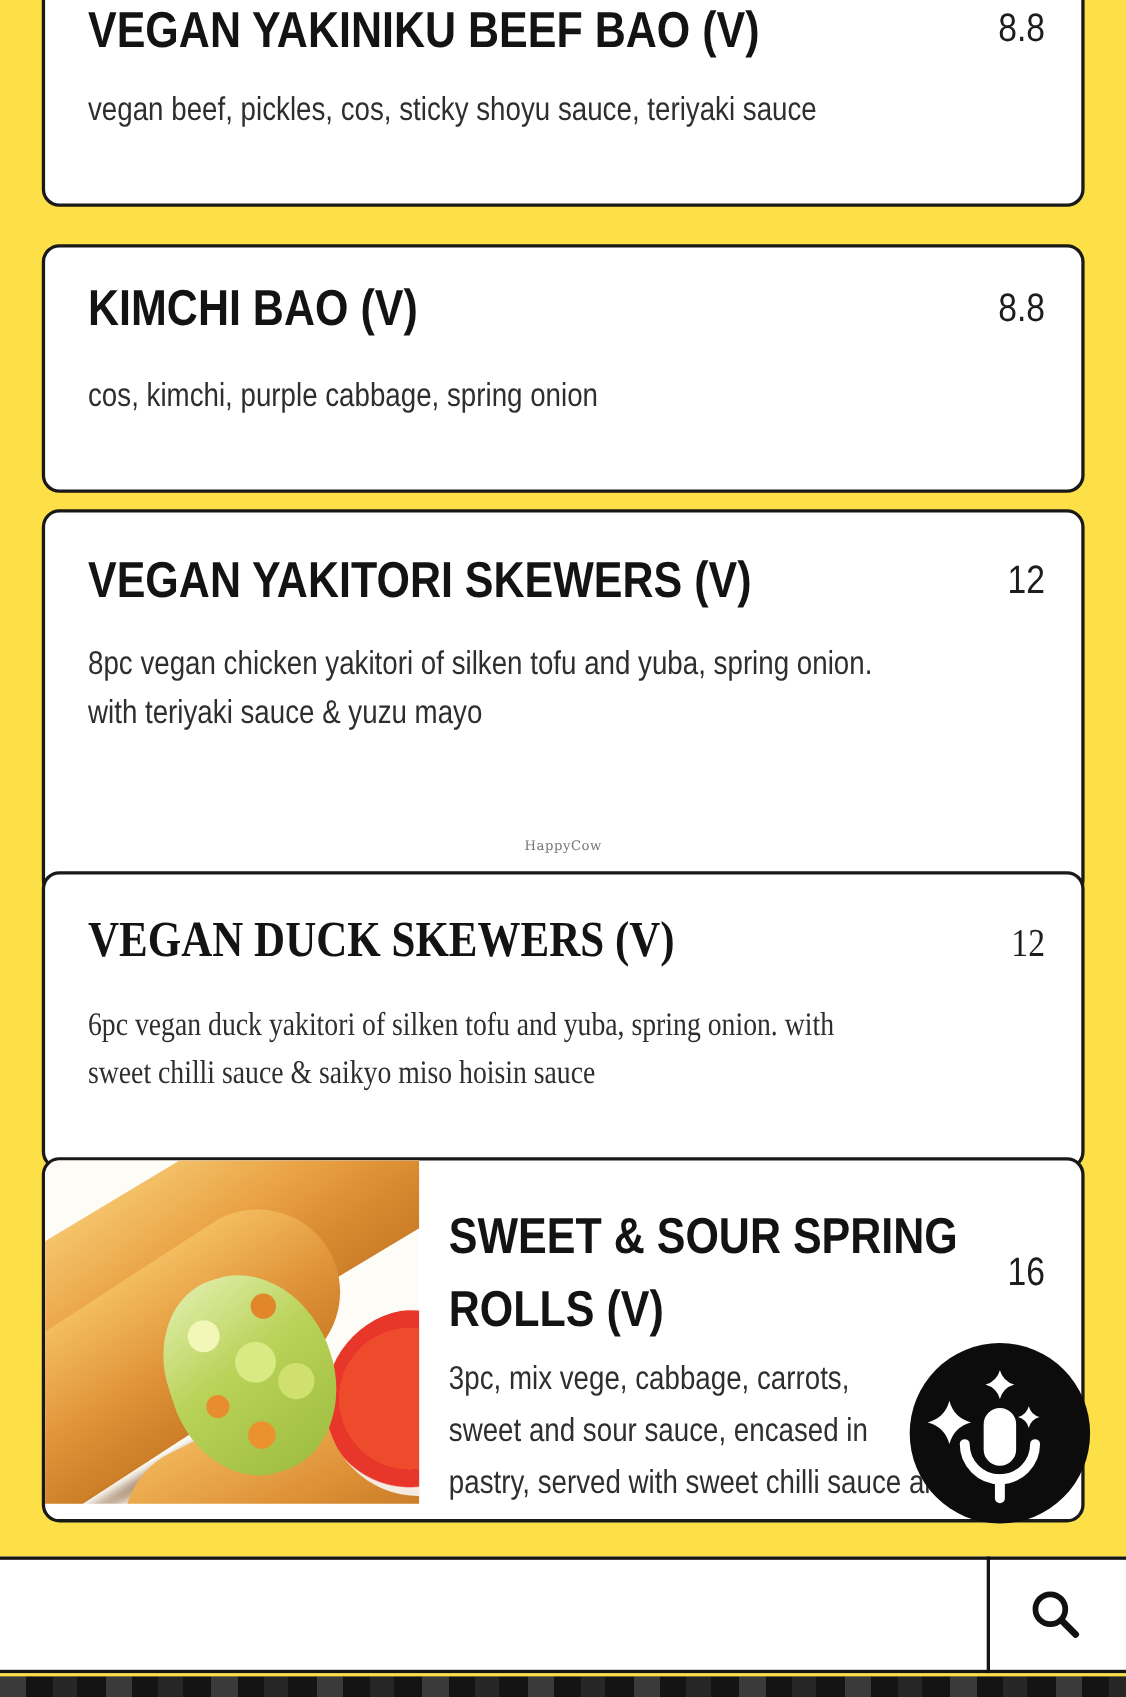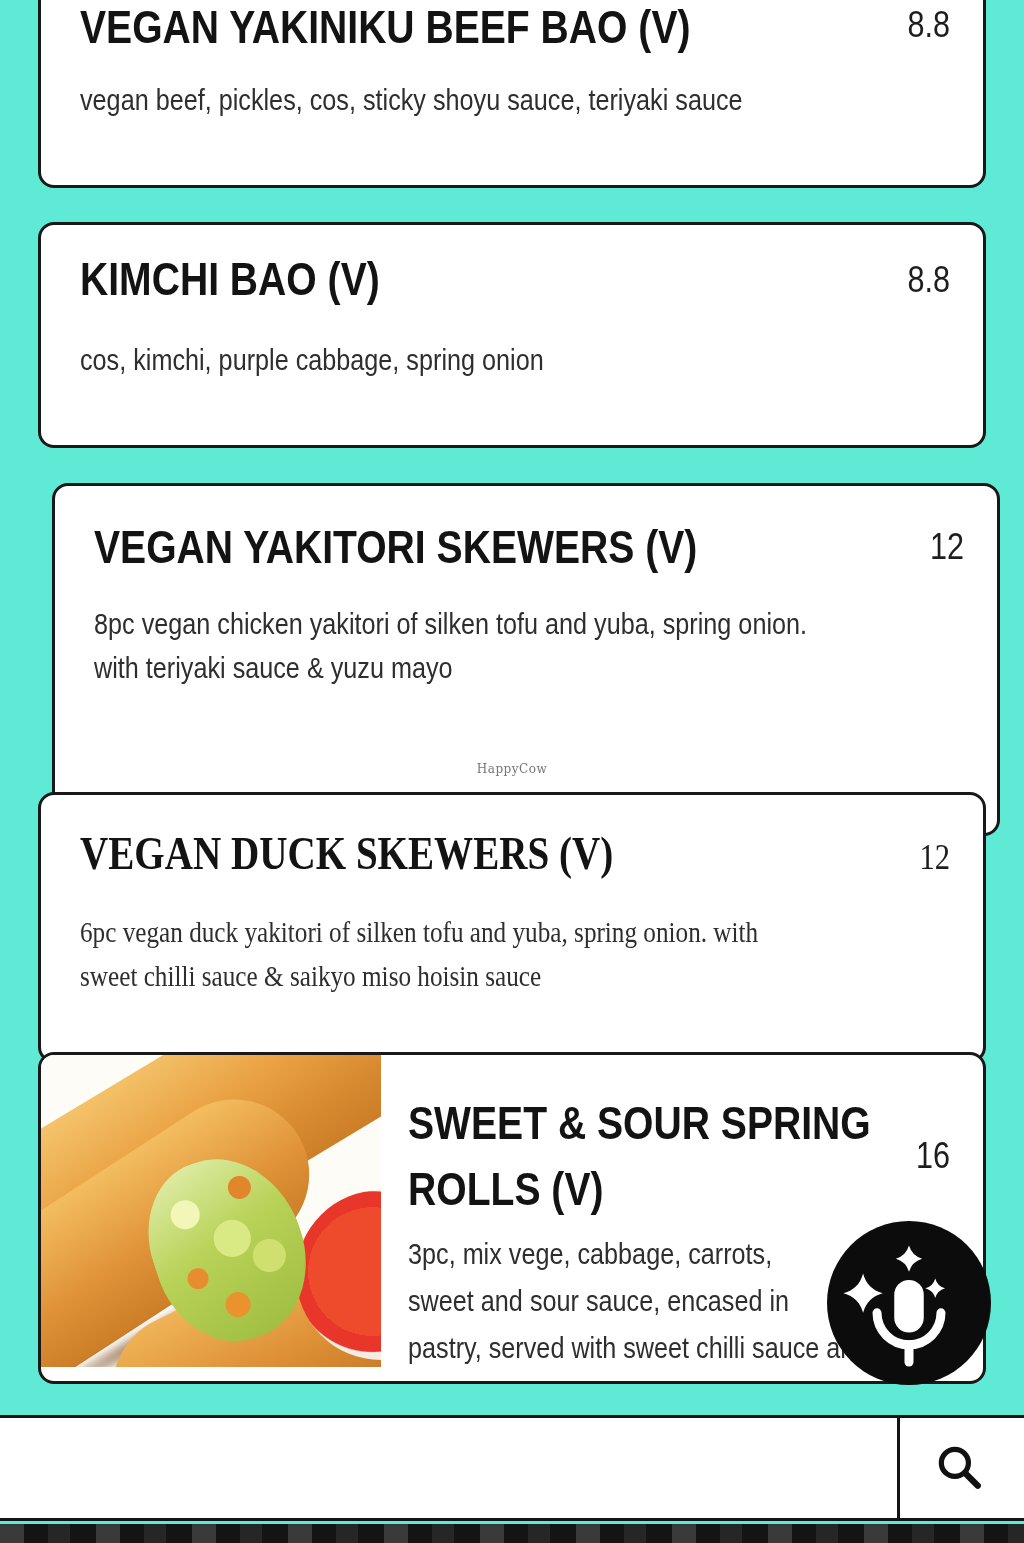--- a/index.html
+++ b/index.html
@@ -1,24 +1,24 @@
 <!DOCTYPE html>
 <html><head>
 <meta charset="utf-8">
 <style>
   html,body{margin:0;padding:0;background:#e9e9e9;}
-  .screen{position:relative;width:1024px;height:1543px;overflow:hidden;background:#5eead4;
+  .screen{position:relative;width:1024px;height:1543px;overflow:hidden;background:#fde047;
           font-family:"Liberation Sans",sans-serif;}
 
   
   .card{position:absolute;left:38px;width:948px;background:#fff;border:3px solid #191919;
         border-radius:16px;box-sizing:border-box;}
   .c1{top:-62px;height:250px;}
   .c2{top:222px;height:226px;text-decoration:underline;}
-  .c3{top:483px;height:353px;margin-left:14px;}
+  .c3{top:463px;height:353px;}
   .c4{top:792px;height:271px;font-family:Liberation Serif, serif;}
   .c5{top:1052px;height:332px;}
 
   .title{position:absolute;left:39px;margin:0;font-size:46px;line-height:52px;font-weight:bold;
          color:#131313;white-space:pre-line;letter-spacing:0;transform:scaleX(.85);
          transform-origin:0 0;}
   .c1 .title{top:60px;}
   .c2 .title{top:28px;}
   .c3 .title{top:35px;}
   .c4 .title{top:33px;}

